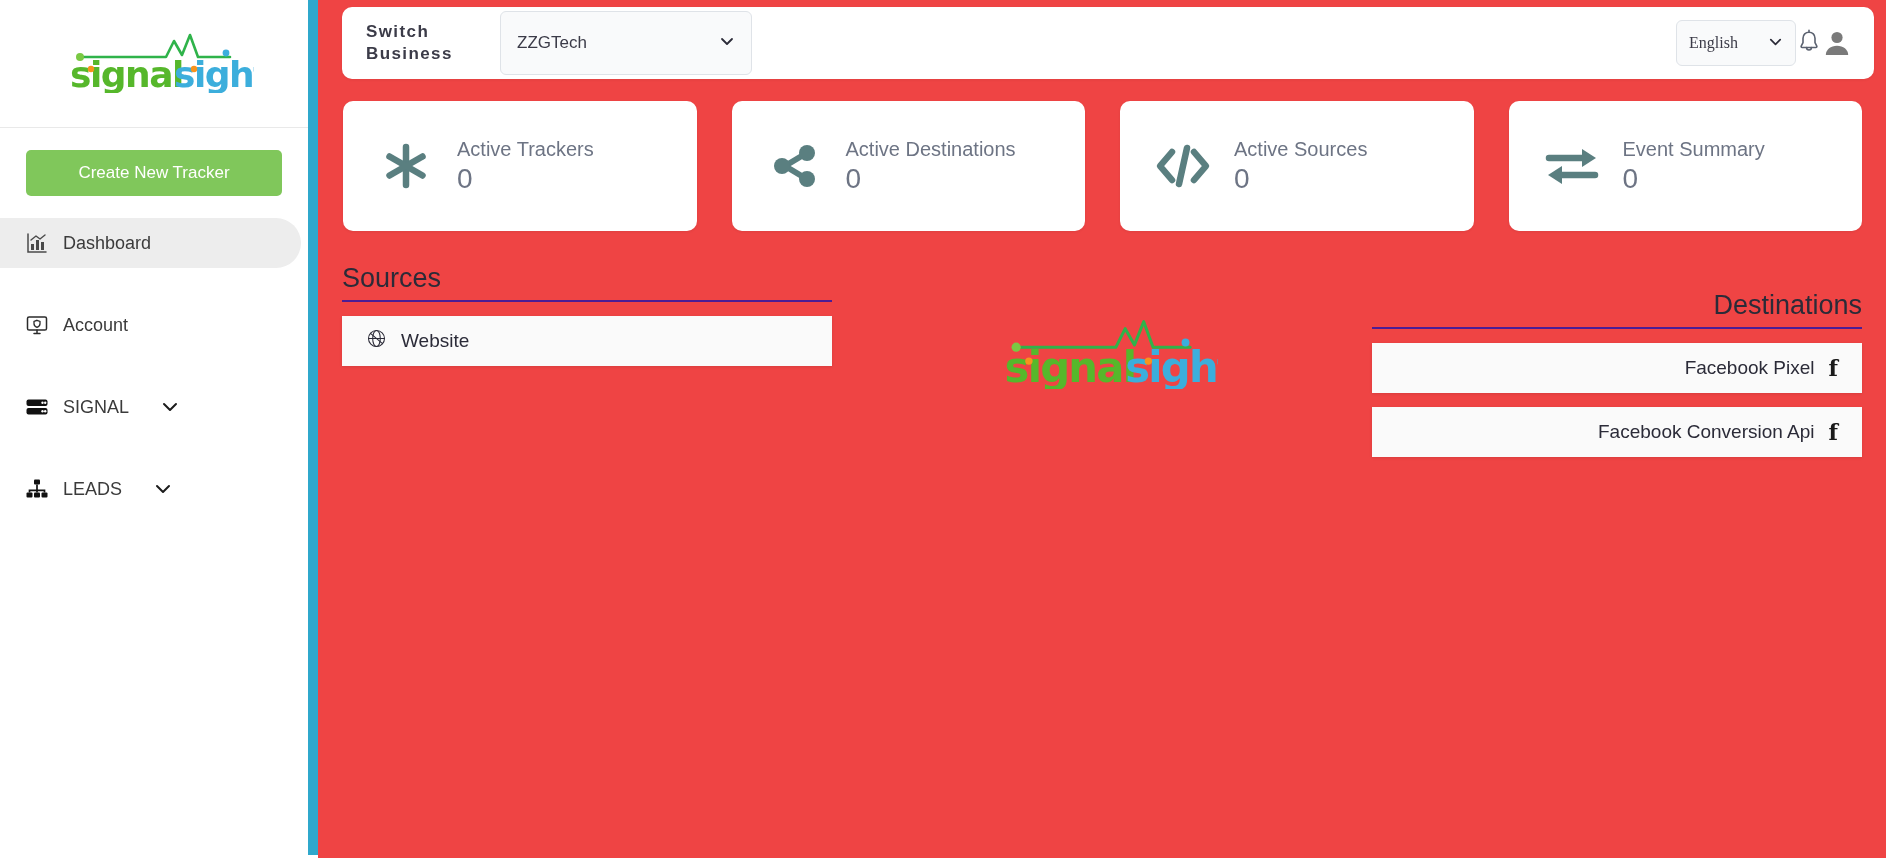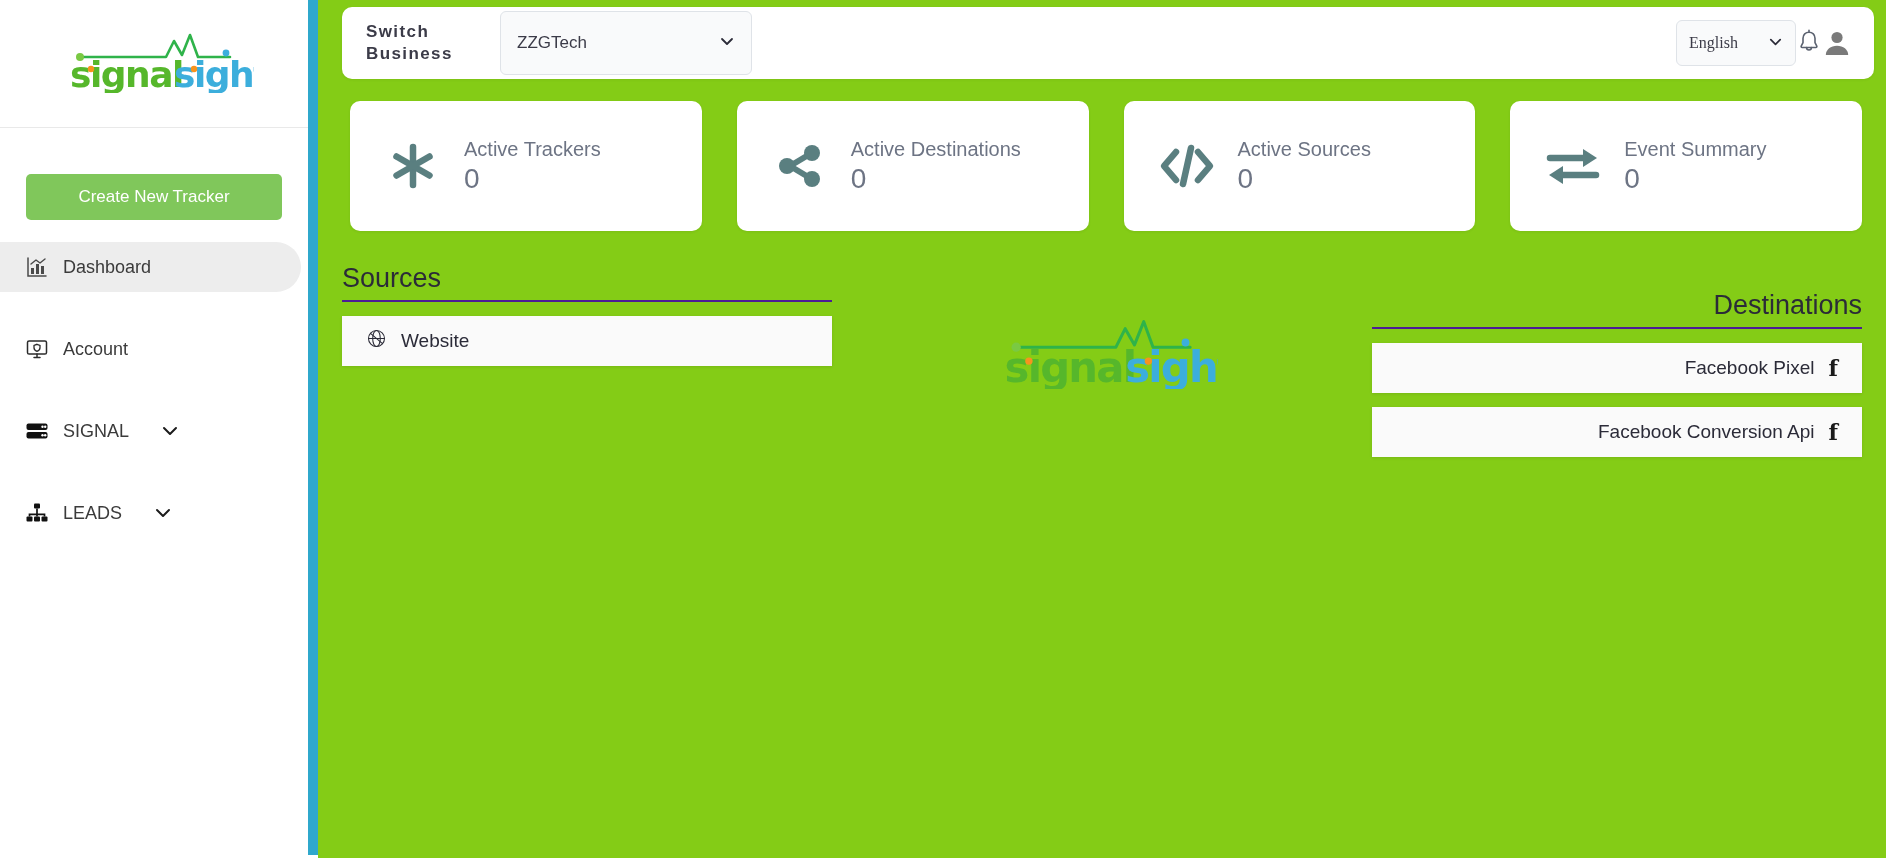--- a/index.html
+++ b/index.html
@@ -48,21 +48,20 @@
     height: 46px;
     line-height: 46px;
     background: #80c75b;
     color: #ffffff;
     border: none;
     border-radius: 5px;
     font-size: 17px;
     text-align: center;
     cursor: pointer;
     font-family: "Liberation Sans", sans-serif;
-    margin-top: 24px;
   }
 
   .nav { margin-top: 22px; }
   .nav-item {
     display: flex;
     align-items: center;
     gap: 13px;
     height: 50px;
     padding: 16px 24px;
     margin: 0 7px 6px 0;
@@ -94,21 +93,21 @@
     width: 10px;
     flex: 0 0 10px;
     background: #2fa8cc;
     height: 855px;
   }
 
   
   #content {
     flex: 1 1 auto;
     height: 858px;
-    background: #84cc16;
+    background: #ef4444;
     position: relative;
     overflow: hidden;
   }
 
   .topbar {
     margin: 7px 12px 0 24px;
     height: 72px;
     background: #ffffff;
     border-radius: 10px;
     box-shadow: 0 1px 3px rgba(0,0,0,0.06);
@@ -144,21 +143,21 @@
     margin-left: auto;
     display: flex;
     font-family: Liberation Serif, serif;
   }
   .icon-btn { cursor: pointer; display: inline-flex; align-items: center; }
 
   
   .cards {
     display: flex;
     gap: 35px;
-    padding: 22px 24px 0 32px;
+    padding: 22px 24px 0 25px;
   }
   .card {
     flex: 1 1 0;
     height: 130px;
     background: #ffffff;
     border-radius: 10px;
     box-shadow: 0 1px 3px rgba(0,0,0,0.07);
     display: flex;
     align-items: center;
     gap: 22px;

